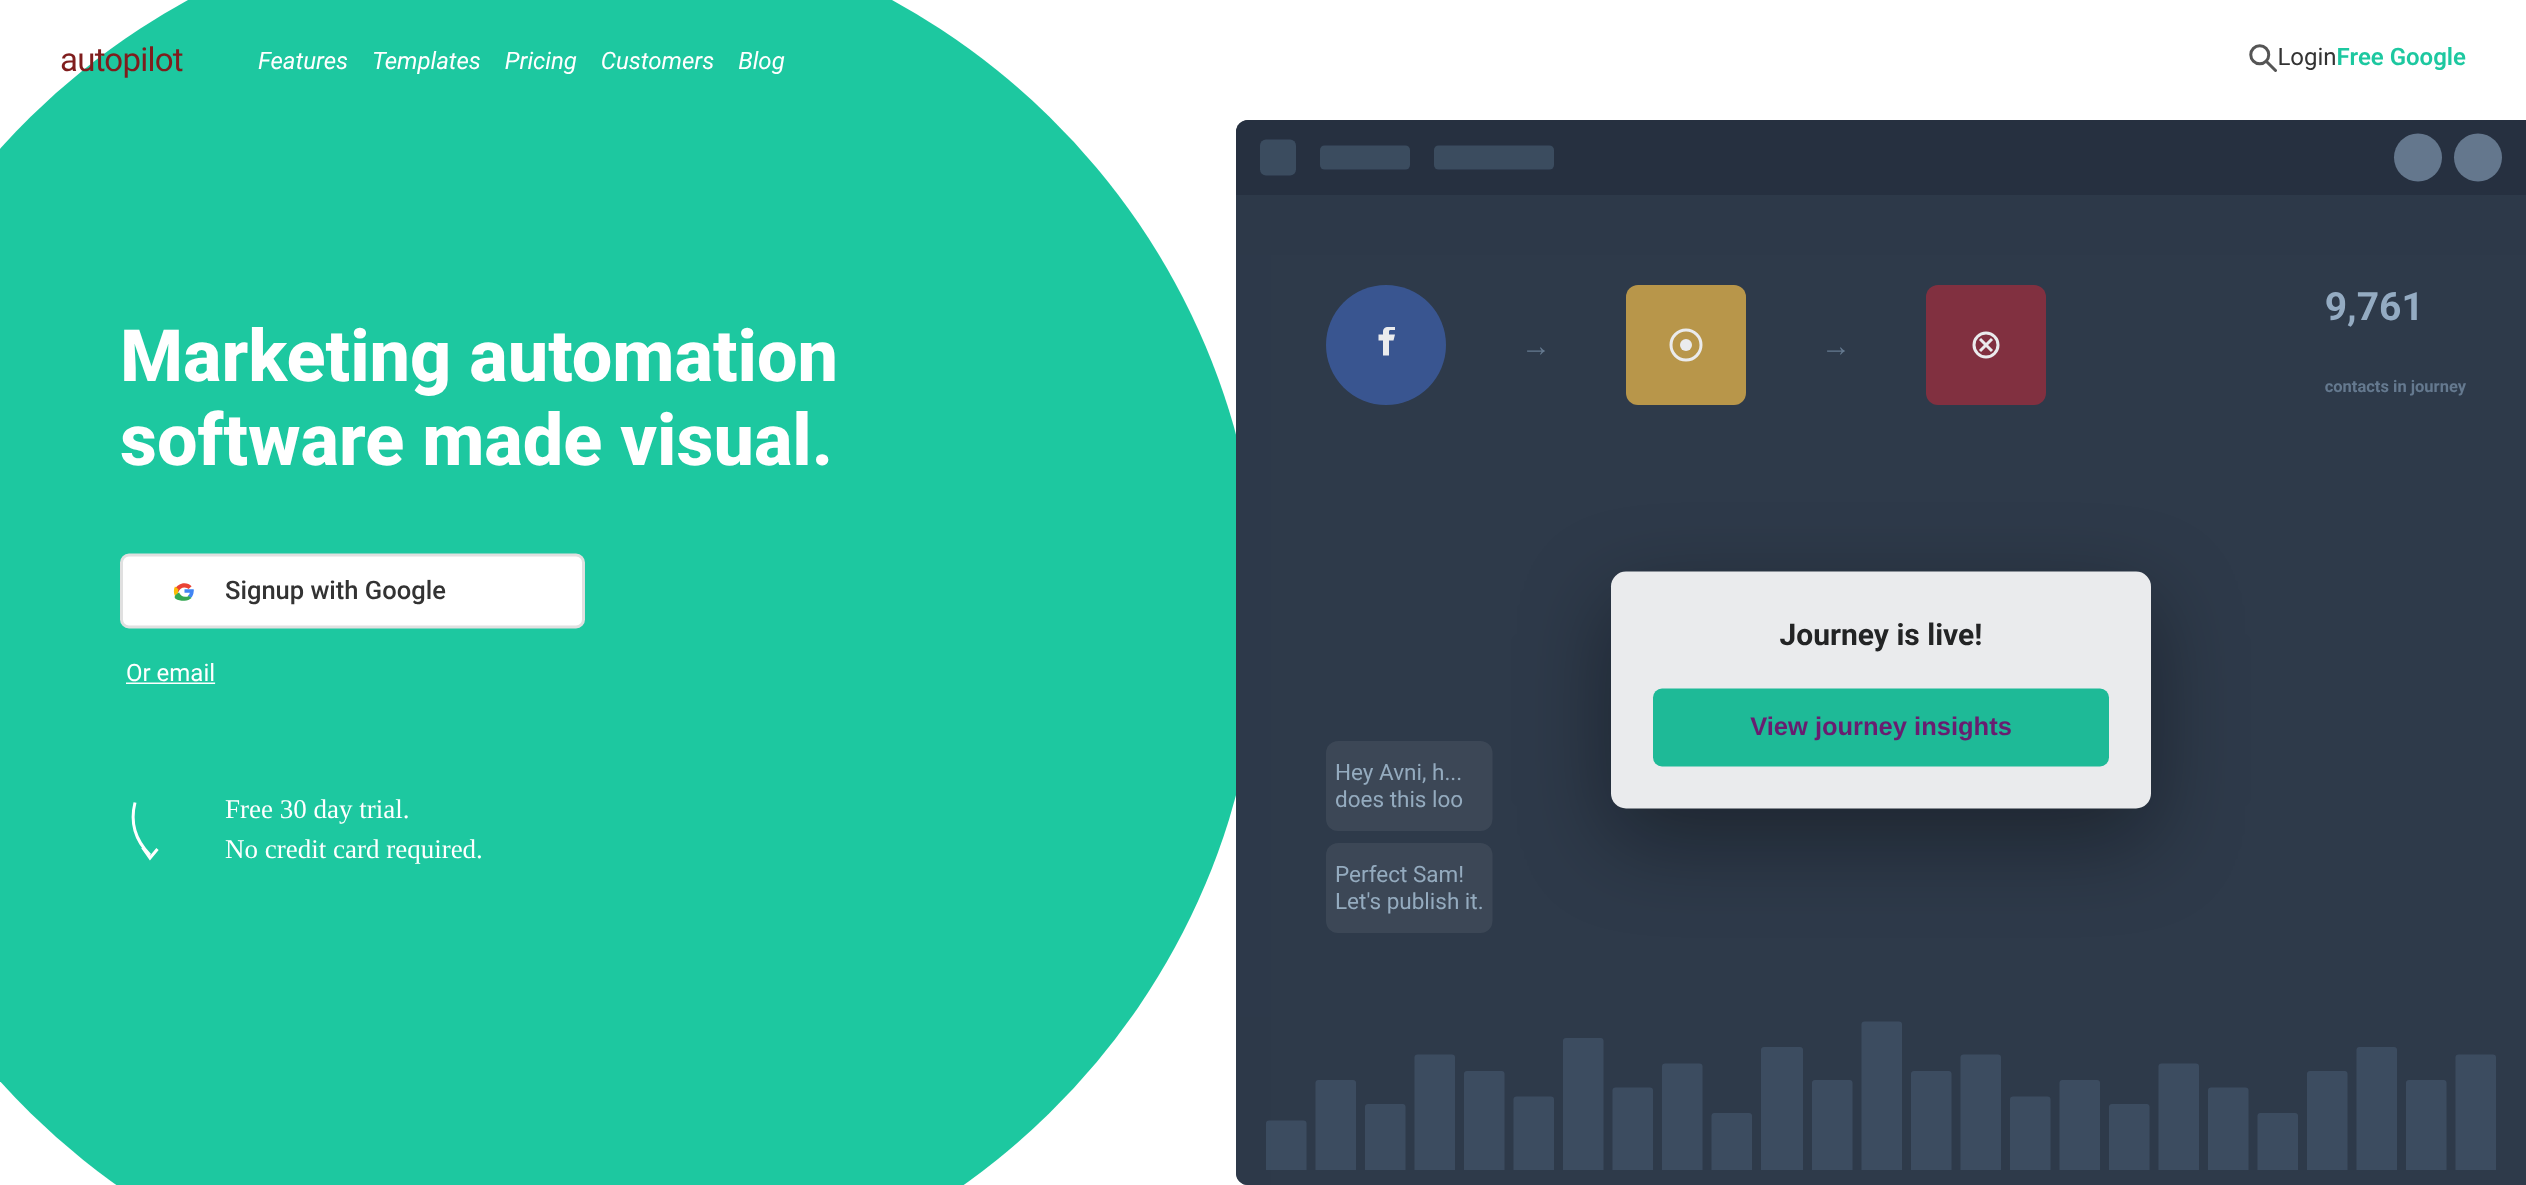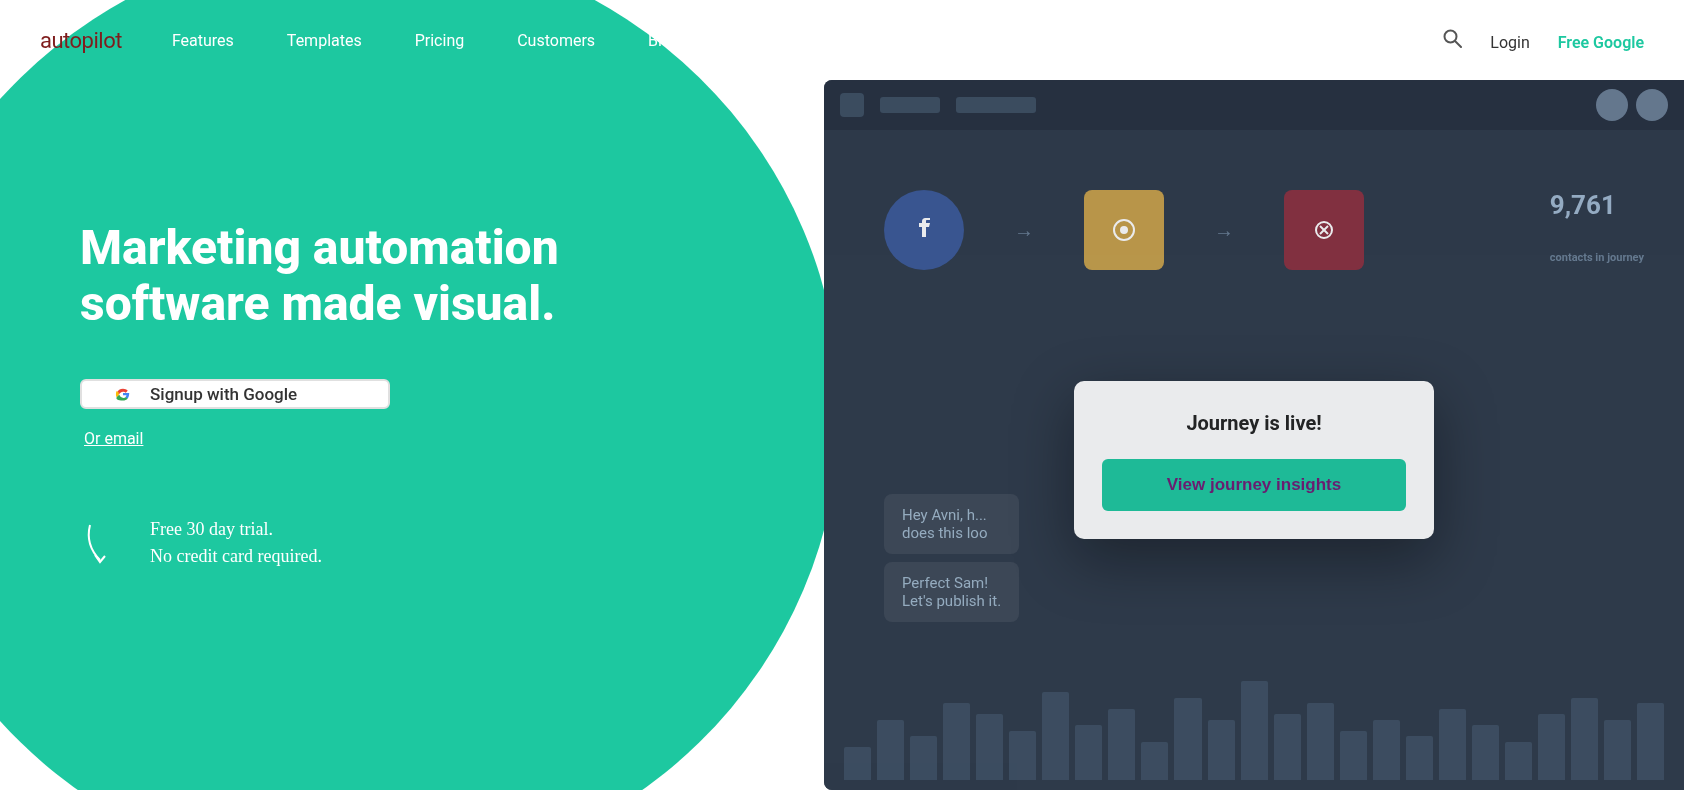--- a/index.html
+++ b/index.html
@@ -9,26 +9,26 @@
     nav {
       position: absolute; top: 0; left: 0; right: 0; height: 80px;
       display: flex; align-items: center; padding: 0 40px; z-index: 100;
       background: transparent;
     }
     .nav-logo {
       font-size: 22px; font-weight: 700; color: #7f1d1d; margin-right: 50px;
       letter-spacing: -0.5px;
     }
     .nav-logo span { font-weight: 400; }
-    .nav-links { display: flex; gap: 53px; }
+    .nav-links { display: flex; gap: 16px; font-style: italic; }
     .nav-links a {
       color: #fff; text-decoration: none; font-size: 16px; font-weight: 400;
     }
     .nav-right {
-      margin-left: auto; display: flex; align-items: flex-end; gap: 28px;
+      margin-left: auto; display: flex; align-items: flex-start; 
     }
     .nav-search { color: #555; font-size: 18px; cursor: pointer; }
     .nav-login { color: #333; text-decoration: none; font-size: 16px; }
     .nav-free-trial { color: #1dc8a0; text-decoration: none; font-size: 16px; font-weight: 600; }
 
     
     .hero-bg {
       position: absolute; top: 0; left: 0; width: 100%; height: 100%;
       background: #fff; z-index: 0;
     }
@@ -49,21 +49,21 @@
       padding: 0 0 0 80px;
     }
     .hero-headline {
       font-size: 48px; font-weight: 800; color: #fff;
       line-height: 1.15; margin-bottom: 48px;
       max-width: 480px;
     }
     .signup-btn {
       display: flex; align-items: center; gap: 14px;
       background: #fff; border: 2px solid #e0e0e0; border-radius: 6px;
-      padding: 0 28px; width: 310px; cursor: pointer;
+      padding: 10px 28px; width: 310px; cursor: pointer;
       font-size: 17px; font-weight: 500; color: #333;
       text-decoration: none; margin-bottom: 20px;
     }
     .google-g {
       width: 26px; height: 26px;
     }
     .or-email {
       color: #fff; font-size: 16px; text-decoration: underline; cursor: pointer;
       margin-left: 4px; margin-bottom: 68px;
     }
@@ -115,21 +115,21 @@
     .flow-arrow { color: #6b8097; font-size: 20px; }
     .mock-number {
       position: absolute; top: 60px; right: 40px; color: #a0b0c0; font-size: 22px; font-weight: 700;
     }
     .mock-number-label { font-size: 11px; color: #6b7f95; margin-top: 31px; }
     
     .chat-area {
       position: absolute; bottom: 160px; left: 60px;
     }
     .chat-bubble {
-      background: rgba(255,255,255,0.08); border-radius: 8px; padding: 12px 18px;
+      background: rgba(255,255,255,0.08); border-radius: 8px; padding: 12px 6px;
       color: #a0b8cc; font-size: 15px; margin-bottom: 8px; max-width: 280px;
     }
     
     .bar-chart {
       position: absolute; bottom: 0; left: 0; right: 0; height: 120px;
       display: flex; align-items: flex-end; gap: 6px; padding: 0 20px 10px;
     }
     .bar {
       flex: 1; background: rgba(100,130,160,0.3); border-radius: 2px 2px 0 0;
     }

